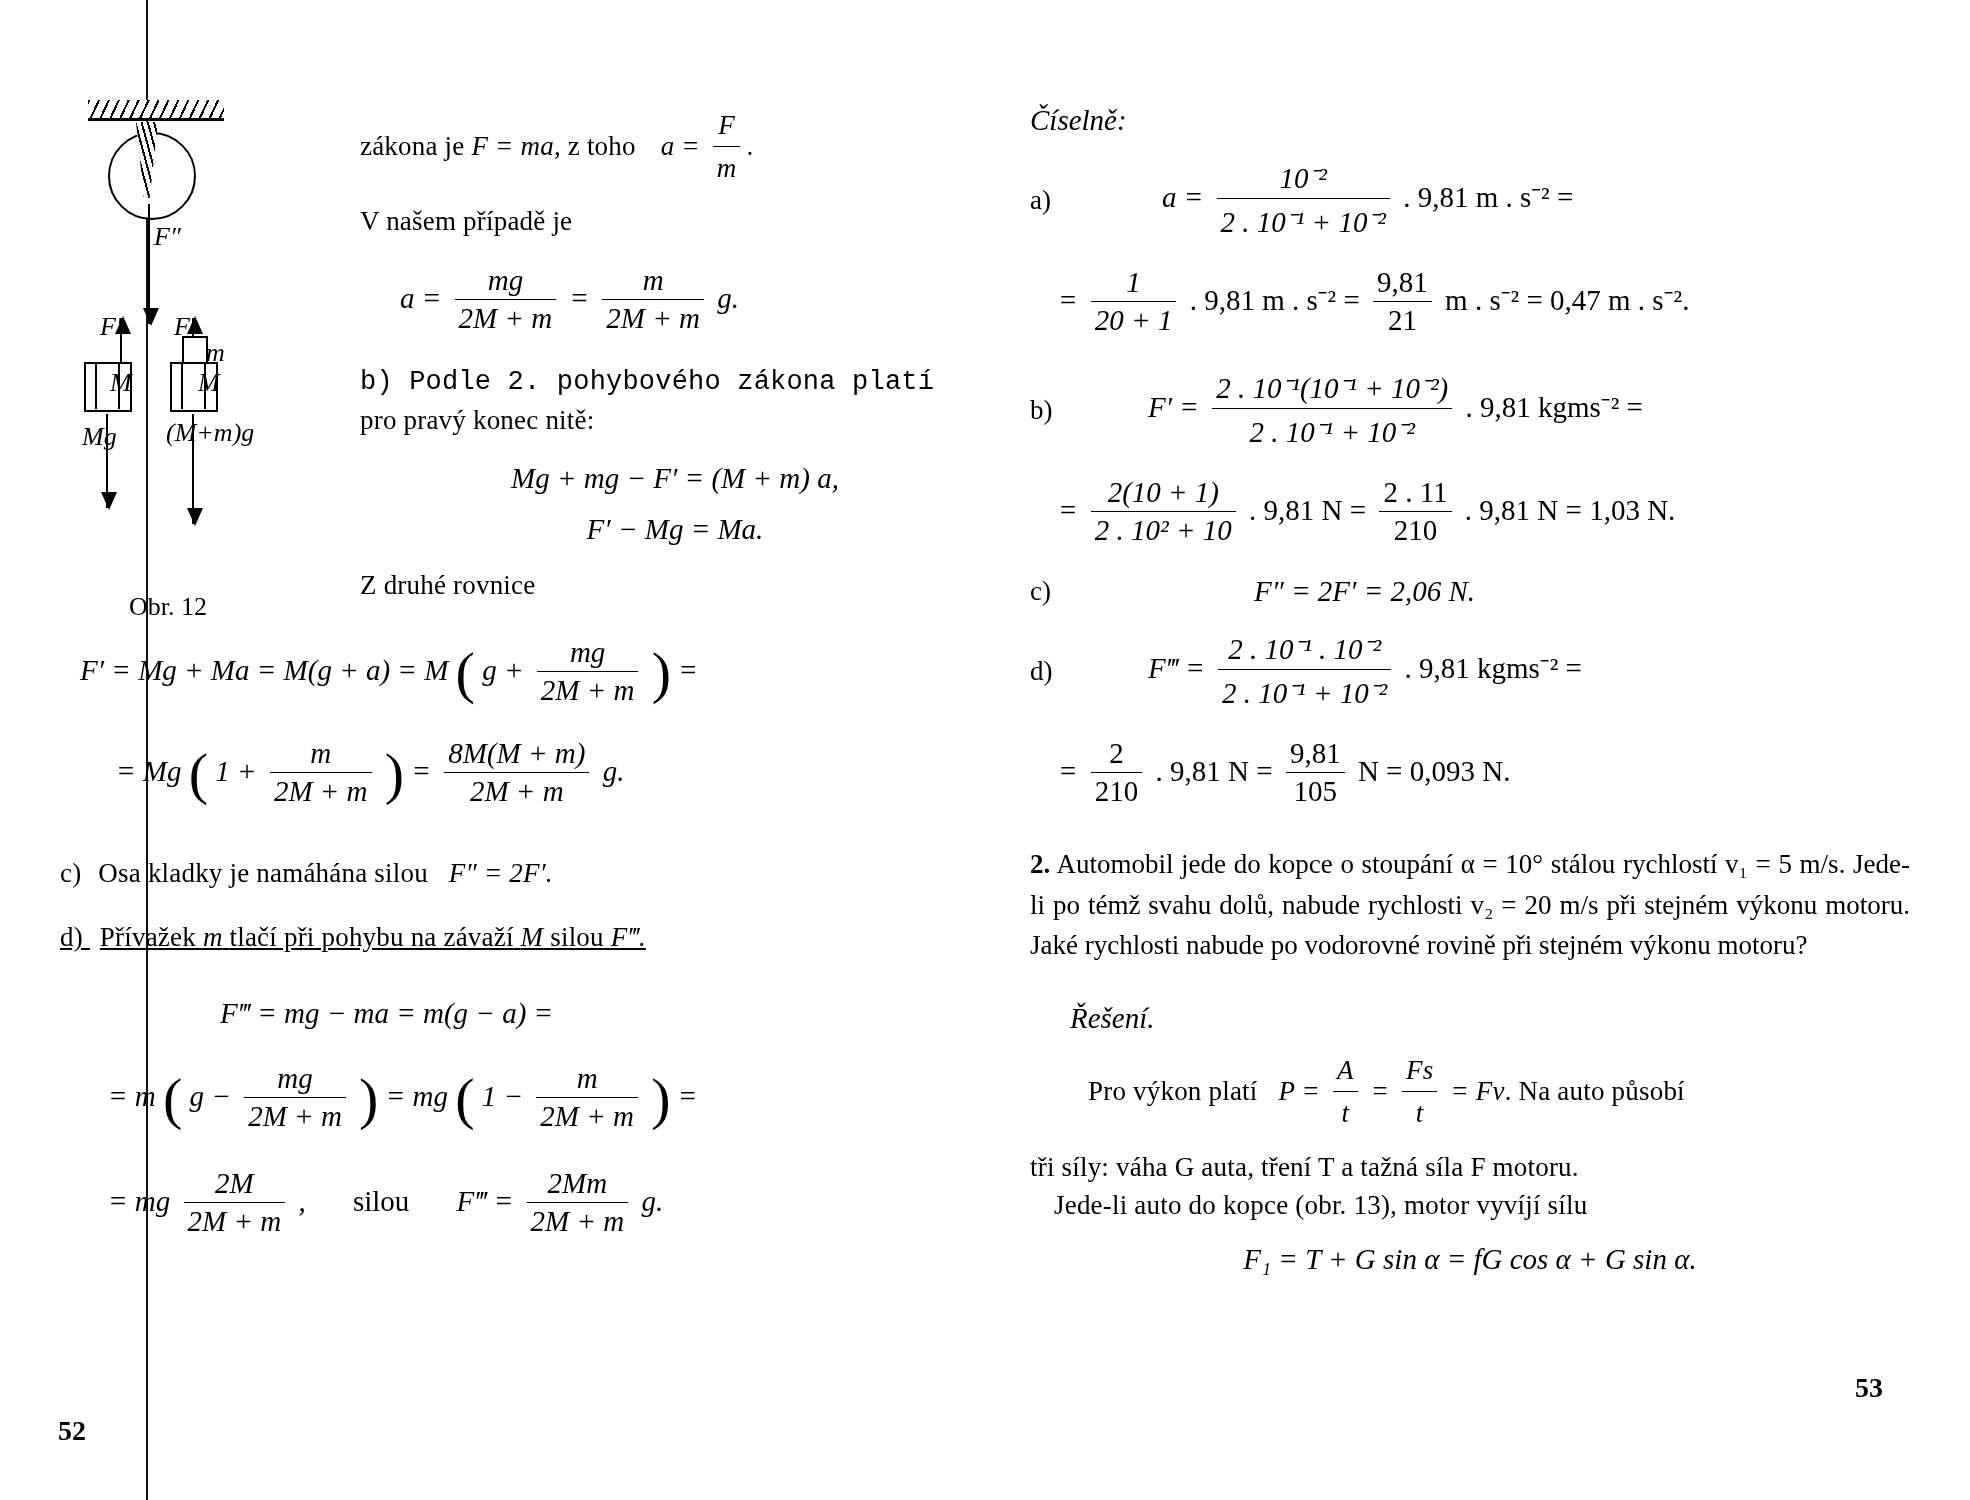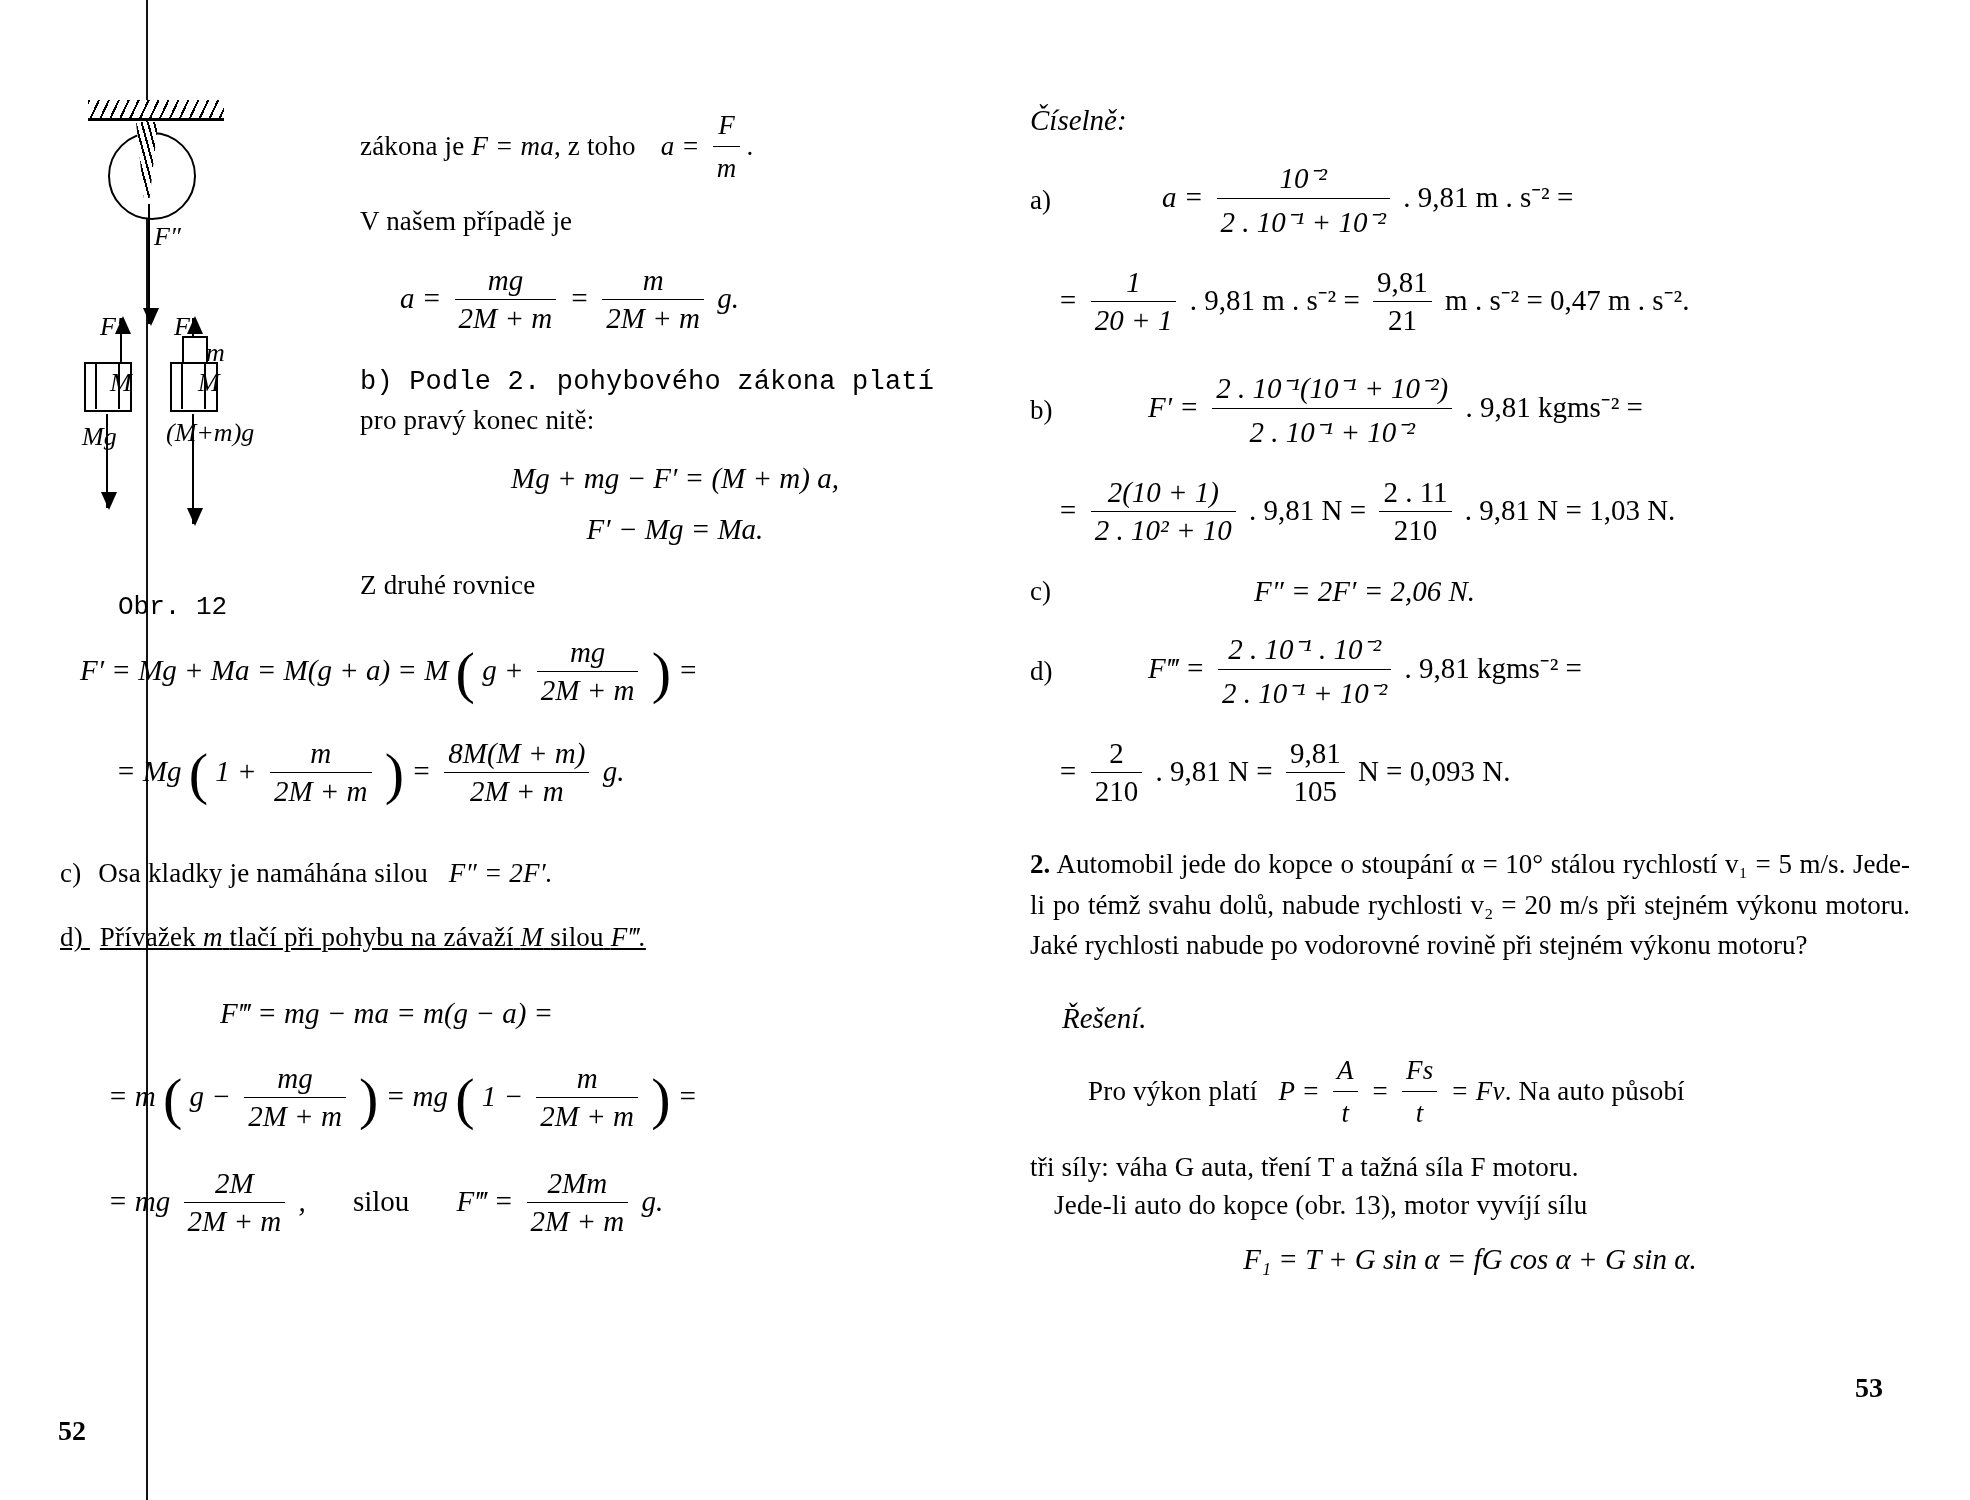--- a/index.html
+++ b/index.html
@@ -137,25 +137,24 @@
     background: #fff;
   }
   .flab {
     position: absolute;
     font-style: italic;
     font-size: 26px;
     white-space: nowrap;
   }
   .fig-caption {
     position: absolute;
-    left: 48px;
+    left: 59px;
     top: 492px;
     font-size: 26px;
     font-style: normal;
-    font-family: Liberation Mono, monospace;
   }
 
   
   .pgno {
     position: absolute;
     font-size: 28px;
     font-weight: bold;
   }
   .pgno-left  { left: 58px;  top: 1415px; }
   .pgno-right { left: 1855px; top: 1372px; }
@@ -436,21 +435,21 @@
         </span>
         <span class="up">N = 0,093 N.</span>
       </span>
     </div>
 
     <div class="para" style="margin-top:34px;">
       <span class="bold">2.</span>
       <span>Automobil jede do kopce o stoupání α = 10° stálou rychlostí v₁ = 5 m/s. Jede-li po témž svahu dolů, nabude rychlosti v₂ = 20 m/s při stejném výkonu motoru. Jaké rychlosti nabude po vodorovné rovině při stejném výkonu motoru?</span>
     </div>
 
-    <div class="heading-it" style="margin-top:36px; margin-left:32px;">Řešení.</div>
+    <div class="heading-it" style="margin-top:36px; margin-left:40px;">Řešení.</div>
 
     <div class="txt" style="margin-top:18px; margin-left:58px;">
       <span>Pro výkon platí</span>
       <span class="it" style="margin-left:14px;">P =</span>
       <span class="frac it">
         <span class="num">A</span>
         <span class="den">t</span>
       </span>
       <span class="it">=</span>
       <span class="frac it">

